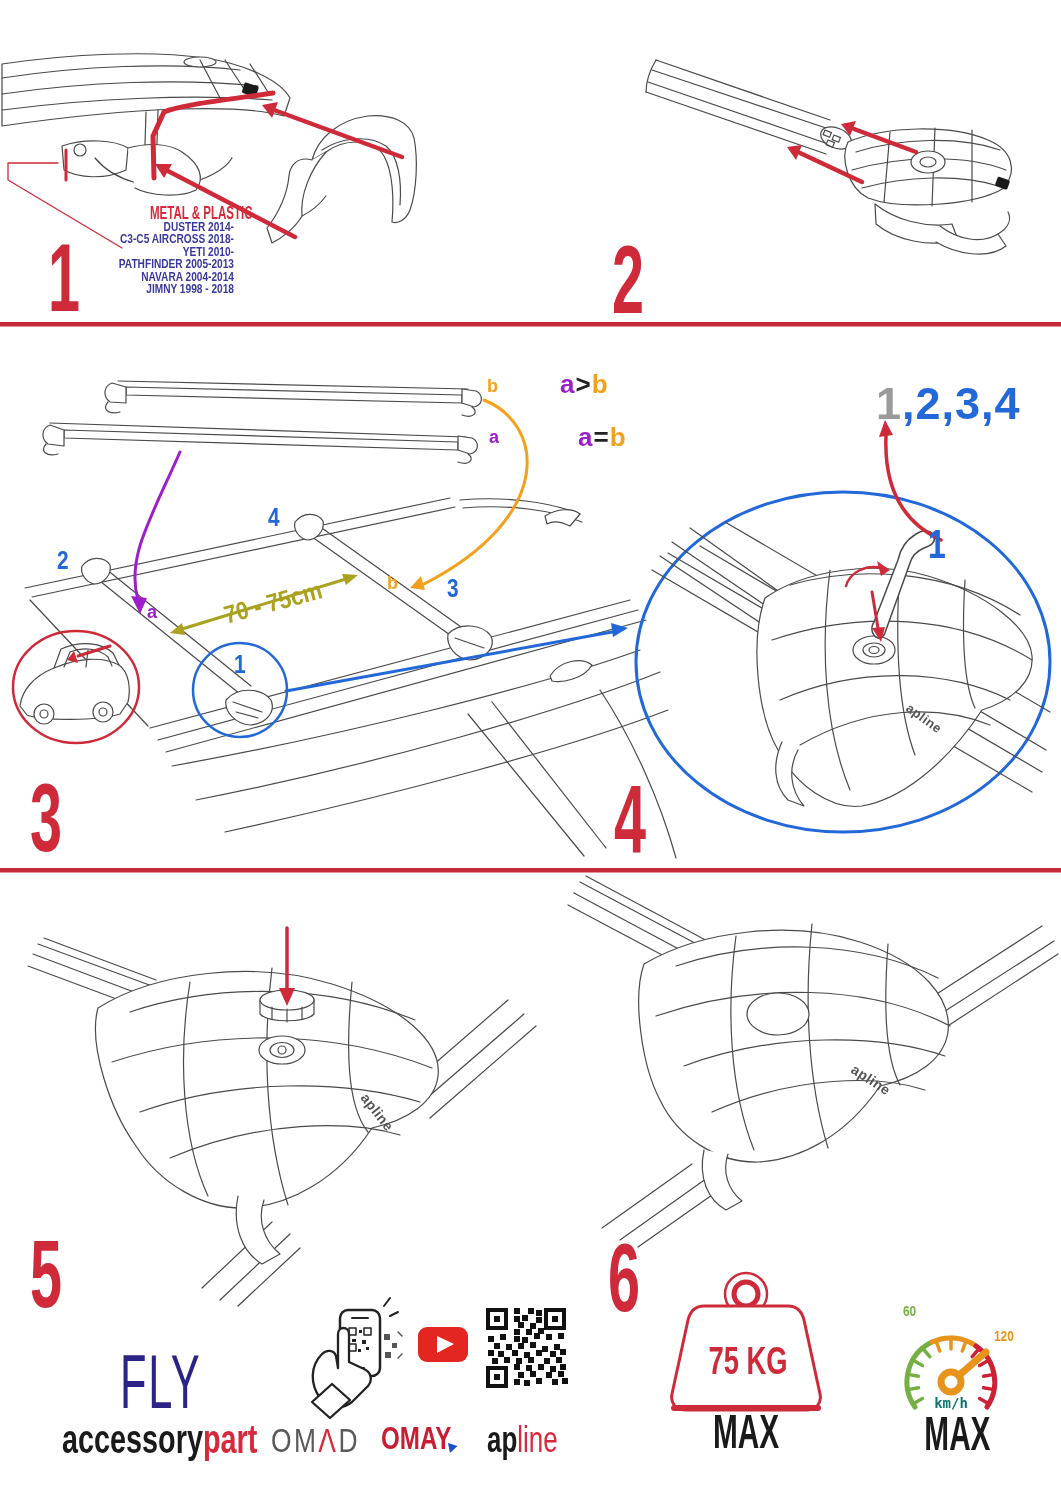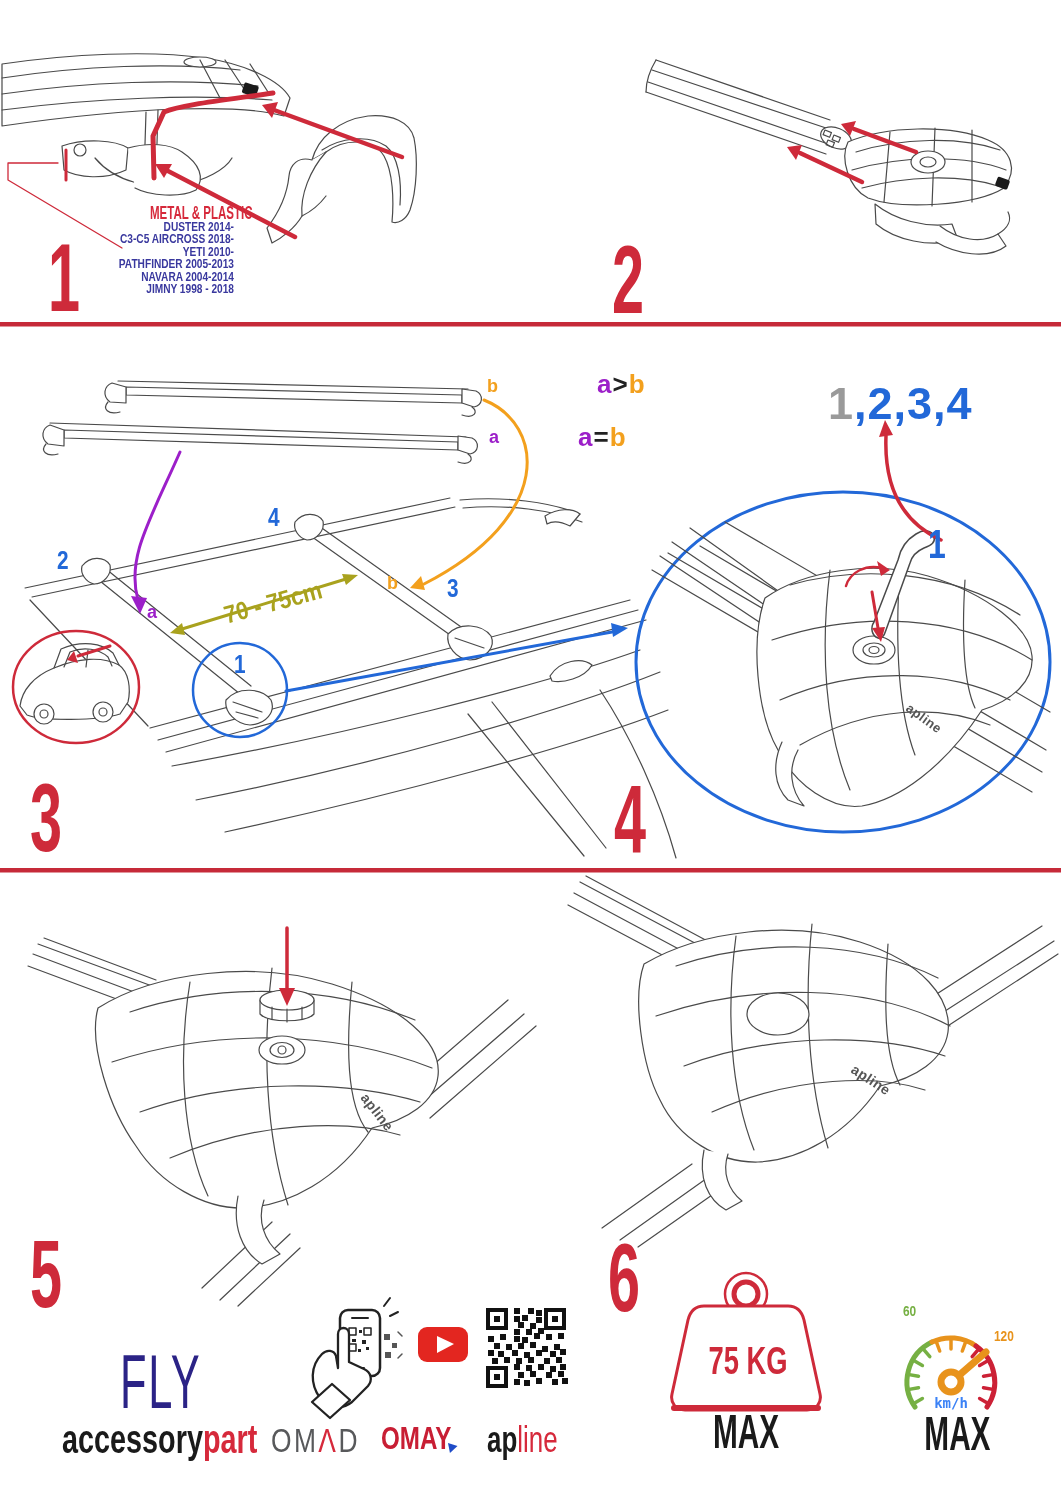--- a/index.html
+++ b/index.html
@@ -373,39 +373,39 @@
 
 <div class="veh" style="left:40px;top:221px">
   <div>DUSTER 2014-</div>
   <div>C3-C5 AIRCROSS 2018-</div>
   <div>YETI 2010-</div>
   <div>PATHFINDER 2005-2013</div>
   <div>NAVARA 2004-2014</div>
   <div>JIMNY 1998 - 2018</div>
 </div>
 
-<div class="t cmp" style="left:597px;top:371px">
+<div class="t cmp" style="left:560px;top:371px">
   <span class="purple">a</span><span class="dark">&gt;</span><span class="orange">b</span>
 </div>
 <div class="t cmp" style="left:578px;top:424px">
   <span class="purple">a</span><span class="dark">=</span><span class="orange">b</span>
 </div>
 
 <div class="t ablab orange" style="left:487px;top:377px">b</div>
 <div class="t ablab purple" style="left:489px;top:428px">a</div>
 <div class="t bluelab" style="left:57px;top:547px">2</div>
 <div class="t bluelab" style="left:268px;top:504px">4</div>
 <div class="t ablab orange" style="left:387px;top:574px">b</div>
 <div class="t bluelab" style="left:447px;top:575px">3</div>
 <div class="t ablab purple" style="left:147px;top:603px">a</div>
 <div class="t bluelab" style="left:234px;top:651px">1</div>
 
 <div class="t" style="left:188px;top:590px;width:170px;text-align:center;font-size:25px;font-weight:700;color:#A9A21E;transform:rotate(-15deg) scaleX(.88);transform-origin:center">70 - 75cm</div>
 
-<div class="t" style="left:828px;top:381px;font-size:45px;font-weight:700;letter-spacing:1px">
+<div class="t" style="left:876px;top:381px;font-size:45px;font-weight:700;letter-spacing:1px">
   <span style="color:#9A9A9A">1</span><span style="color:#2268D8">,2,3,4</span>
 </div>
 <div class="t" style="left:928px;top:524px;font-size:40px;font-weight:700;color:#2268D8;transform:scaleX(.8)">1</div>
 
 <div class="t" style="left:120px;top:1344px;font-size:76px;font-weight:500;color:#2B2386;letter-spacing:3px;transform:scaleX(.57)">FLY</div>
 <div class="t" style="left:62px;top:1419px;font-size:40px;font-weight:600;transform:scaleX(.72)">
   <span style="color:#1A1A1A">accessory</span><span style="color:#D6293B">part</span>
 </div>
 <div class="t" style="left:271px;top:1424px;font-size:33px;font-weight:500;letter-spacing:3px;transform:scaleX(.8)">
   <span style="color:#58595B">OM</span><span style="color:#D6293B">Λ</span><span style="color:#58595B">D</span>
@@ -413,14 +413,14 @@
 <div class="t" style="left:381px;top:1423px;font-size:31px;font-weight:800;color:#C81E34;transform:scaleX(.78)">OMAY</div>
 <div class="t" style="left:448px;top:1443px;width:0;height:0;border-left:5px solid transparent;border-right:5px solid transparent;border-top:9px solid #1F4CC8;transform:rotate(18deg)"></div>
 <div class="t" style="left:487px;top:1422px;font-size:36px;transform:scaleX(.72)">
   <span style="color:#1A1A1A;font-weight:700">ap</span><span style="color:#D6293B;font-weight:500">line</span>
 </div>
 
 <div class="t" style="left:690px;top:1342px;width:116px;text-align:center;font-size:38px;font-weight:700;color:#CE2A3A;transform:scaleX(.72);transform-origin:center top">75 KG</div>
 <div class="t max" style="left:688px;top:1408px;width:116px">MAX</div>
 <div class="t" style="left:903px;top:1304px;font-size:14px;font-weight:700;color:#76B043;transform:scaleX(.85)">60</div>
 <div class="t" style="left:994px;top:1329px;font-size:14px;font-weight:700;color:#E8931C;transform:scaleX(.85)">120</div>
-<div class="t" style="left:908px;top:1396px;width:86px;text-align:center;font-size:14px;font-weight:700;color:#3b82f6;font-family:'DejaVu Sans Mono',monospace">km/h</div>
+<div class="t" style="left:908px;top:1396px;width:86px;text-align:center;font-size:14px;font-weight:700;color:#0f766e;font-family:'DejaVu Sans Mono',monospace">km/h</div>
 <div class="t max" style="left:908px;top:1410px;width:86px">MAX</div>
 
 </body></html>

